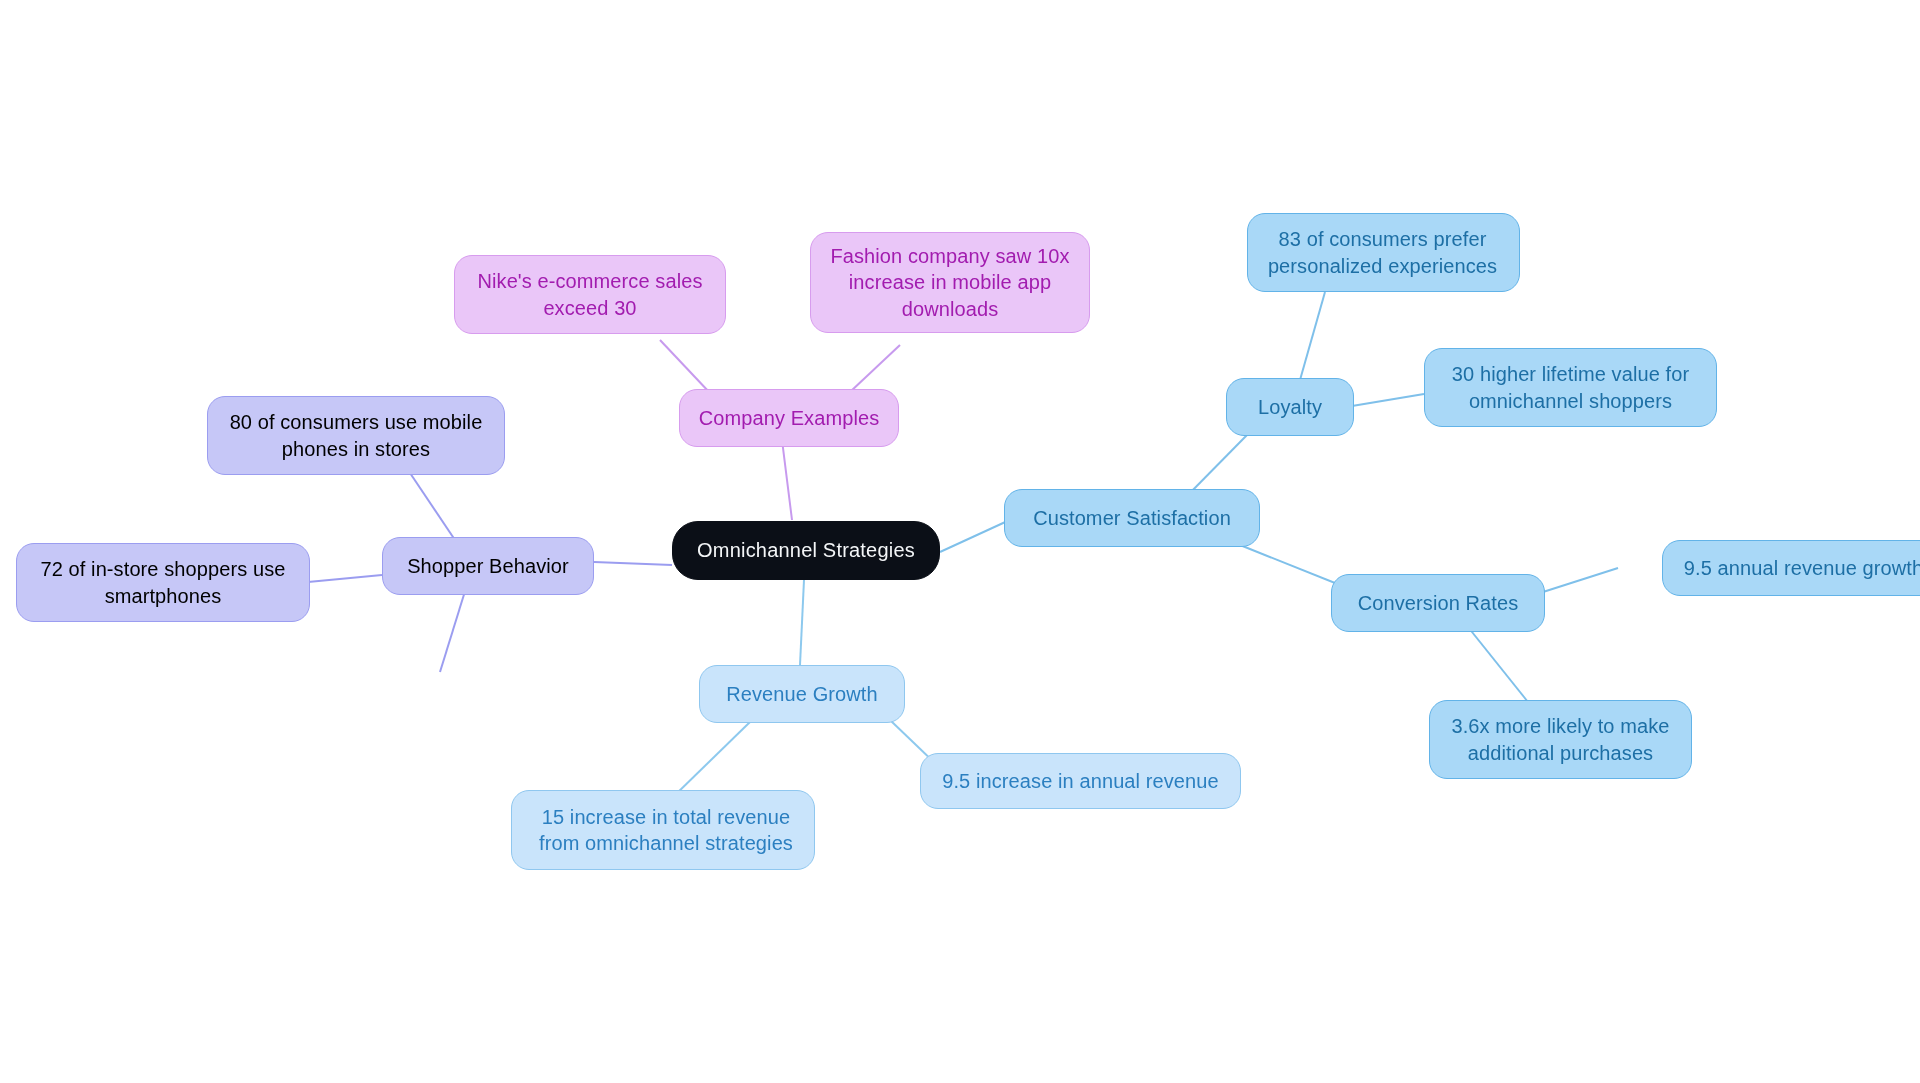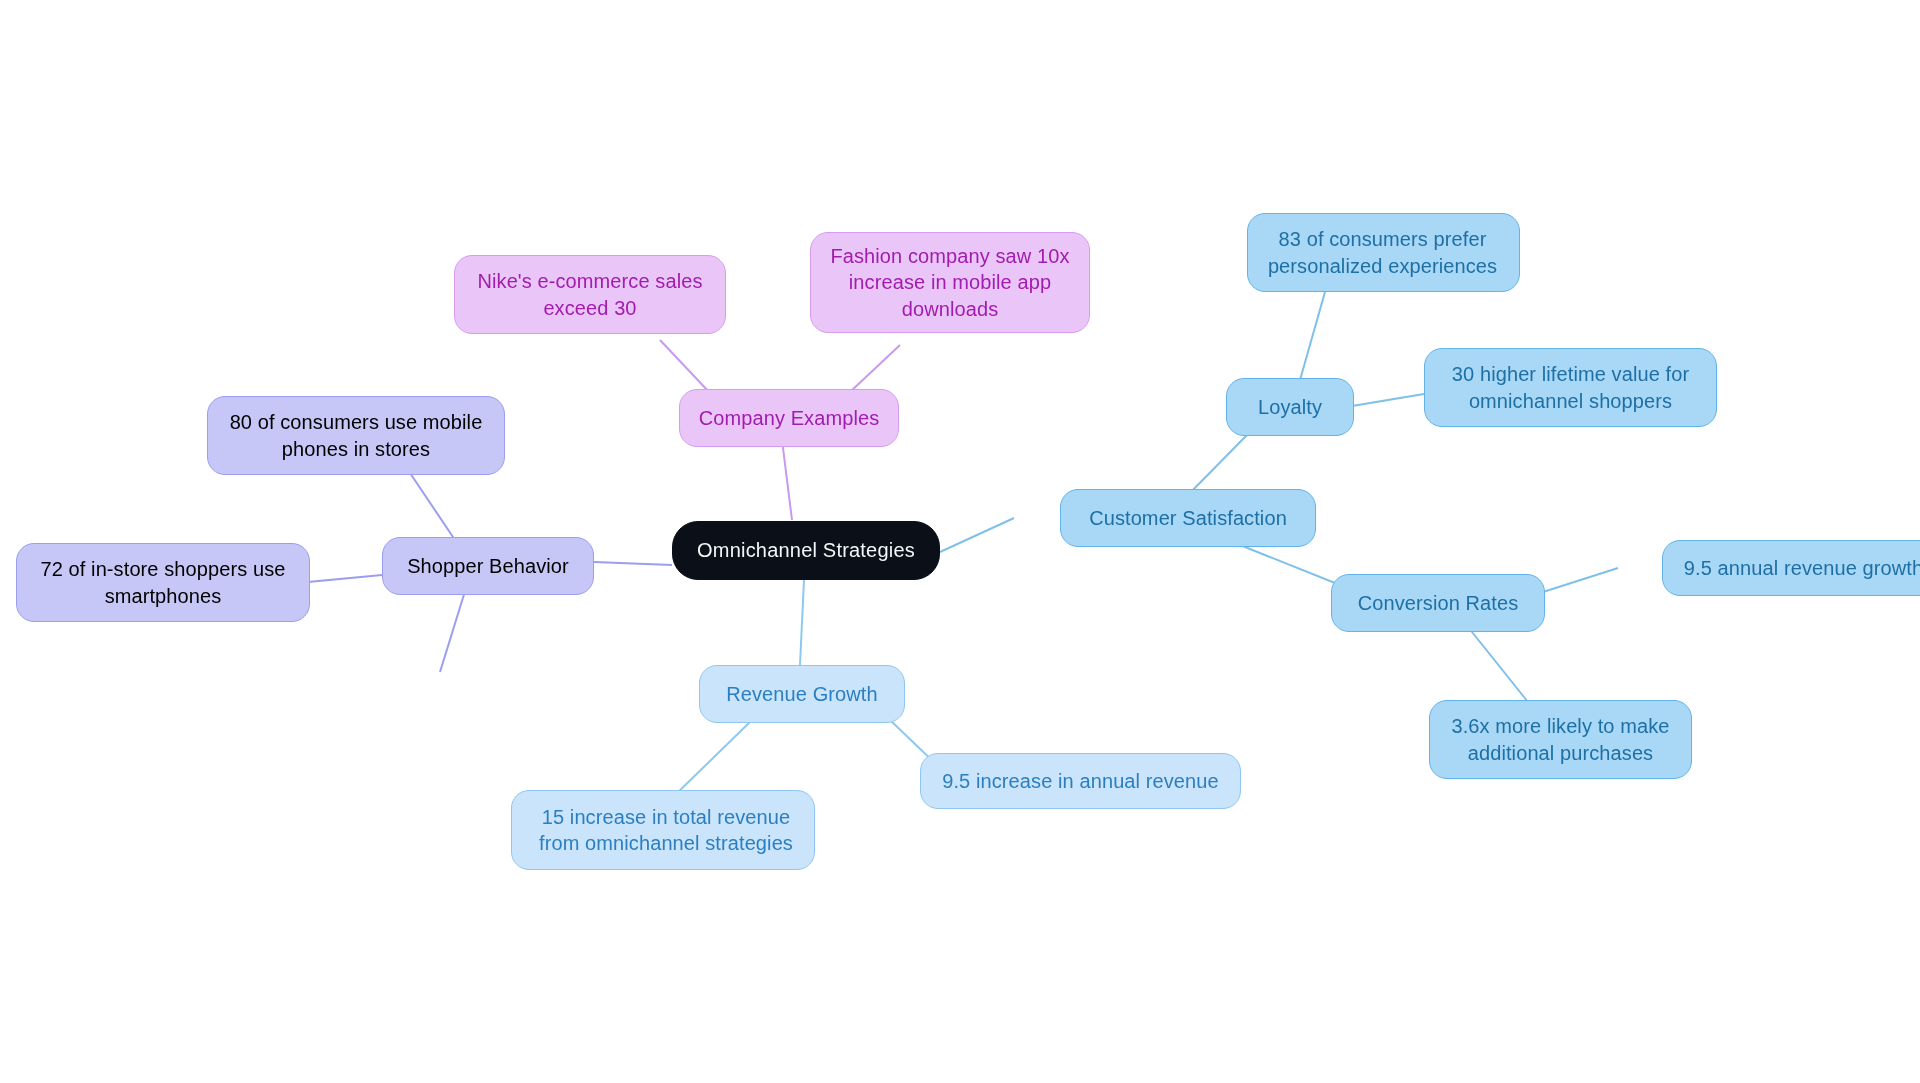--- a/index.html
+++ b/index.html
@@ -118,21 +118,21 @@
 
     <path d="M 792 520 L 782 440" stroke="#c79aee" stroke-width="2" fill="none"></path>
 
     <path d="M 710 393 L 660 340" stroke="#c79aee" stroke-width="2" fill="none"></path>
 
     <path d="M 850 392 L 900 345" stroke="#c79aee" stroke-width="2" fill="none"></path>
   </svg>
 
   <div class="node root" style="left:672px; top:521px; width:268px; height:59px;">Omnichannel Strategies</div>
 
-  <div class="node blue-mid" style="left:1060px; top:489px; width:256px; height:58px;">Customer Satisfaction</div>
+  <div class="node blue-mid" style="left:1004px; top:489px; width:256px; height:58px;">Customer Satisfaction</div>
 
   <div class="node blue-mid" style="left:1226px; top:378px; width:128px; height:58px;">Loyalty</div>
 
   <div class="node blue-mid" style="left:1247px; top:213px; width:273px; height:79px;padding-left:12px;">83 of consumers prefer
 personalized experiences</div>
 
   <div class="node blue-mid" style="left:1424px; top:348px; width:293px; height:79px;">30 higher lifetime value for
 omnichannel shoppers</div>
 
   <div class="node blue-mid" style="left:1331px; top:574px; width:214px; height:58px;">Conversion Rates</div>

